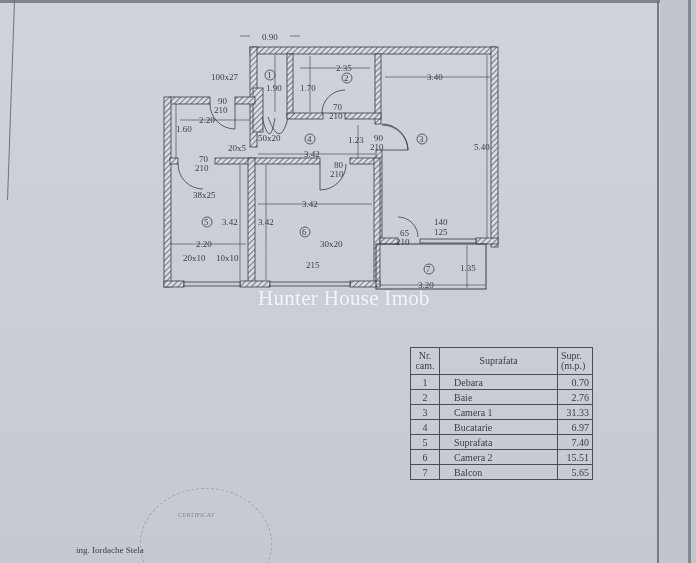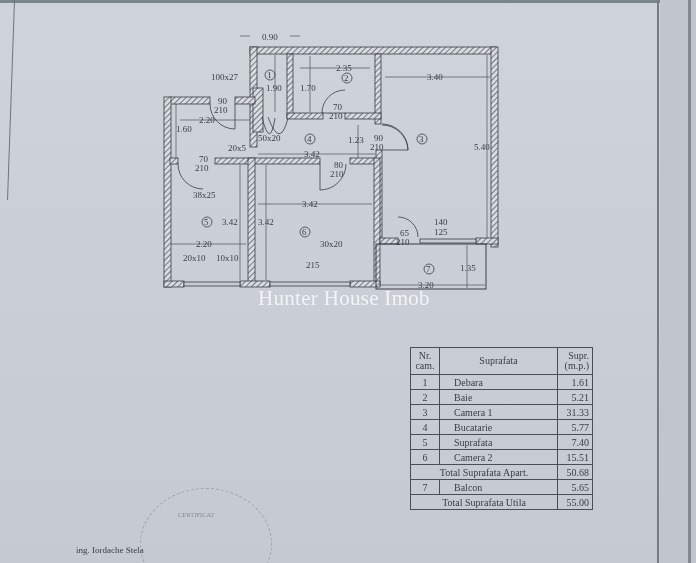--- a/index.html
+++ b/index.html
@@ -203,63 +203,55 @@
   </g>
 </svg>
 
 <div class="watermark">Hunter House Imob</div>
 
 <table class="rooms">
   <tbody>
       <tr>
     <th class="c-nr">Nr. cam.</th>
     <th class="c-dest">Suprafata</th>
-    <th class="c-sup" style="text-align:right">Supr. (m.p.)</th>
+    <th class="c-sup" style="text-align:left">Supr. (m.p.)</th>
   </tr>
   <tr>
     <td class="c-nr">1</td>
     <td class="c-dest" style="padding-left:14px">Debara</td>
-    <td class="c-sup">1.61</td>
+    <td class="c-sup">0.70</td>
   </tr>
   <tr>
     <td class="c-nr">2</td>
     <td class="c-dest" style="padding-left:14px">Baie</td>
-    <td class="c-sup">5.21</td>
+    <td class="c-sup">2.76</td>
   </tr>
   <tr>
     <td class="c-nr">3</td>
     <td class="c-dest" style="padding-left:14px">Camera 1</td>
     <td class="c-sup">31.33</td>
   </tr>
   <tr>
     <td class="c-nr">4</td>
     <td class="c-dest" style="padding-left:14px">Bucatarie</td>
-    <td class="c-sup">5.77</td>
+    <td class="c-sup">6.97</td>
   </tr>
   <tr>
     <td class="c-nr">5</td>
     <td class="c-dest" style="padding-left:14px">Suprafata</td>
     <td class="c-sup">7.40</td>
   </tr>
   <tr>
     <td class="c-nr">6</td>
     <td class="c-dest" style="padding-left:14px">Camera 2</td>
     <td class="c-sup">15.51</td>
   </tr>
   <tr>
-    <td colspan="2" class="c-total">Total Suprafata Apart.</td>
-    <td class="c-sup">50.68</td>
-  </tr>
-  <tr>
     <td class="c-nr">7</td>
     <td class="c-dest" style="padding-left:14px">Balcon</td>
     <td class="c-sup">5.65</td>
   </tr>
-  <tr>
-    <td colspan="2" class="c-total">Total Suprafata Utila</td>
-    <td class="c-sup">55.00</td>
-  </tr>
 </tbody>
   </table>
 
 <div class="stamp"></div>
 <div class="stamp-text">CERTIFICAT</div>
 <div class="signature">ing. Iordache Stela</div>
 
 </body></html>

